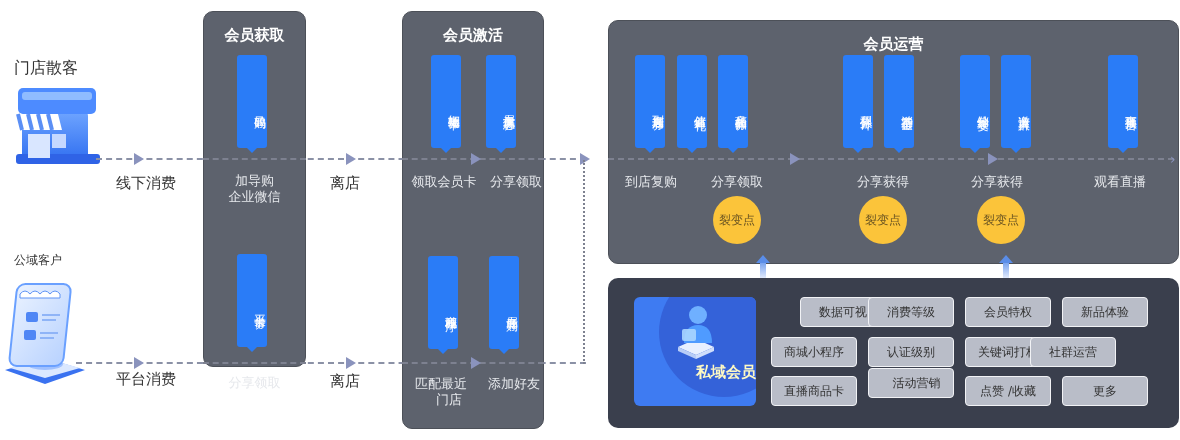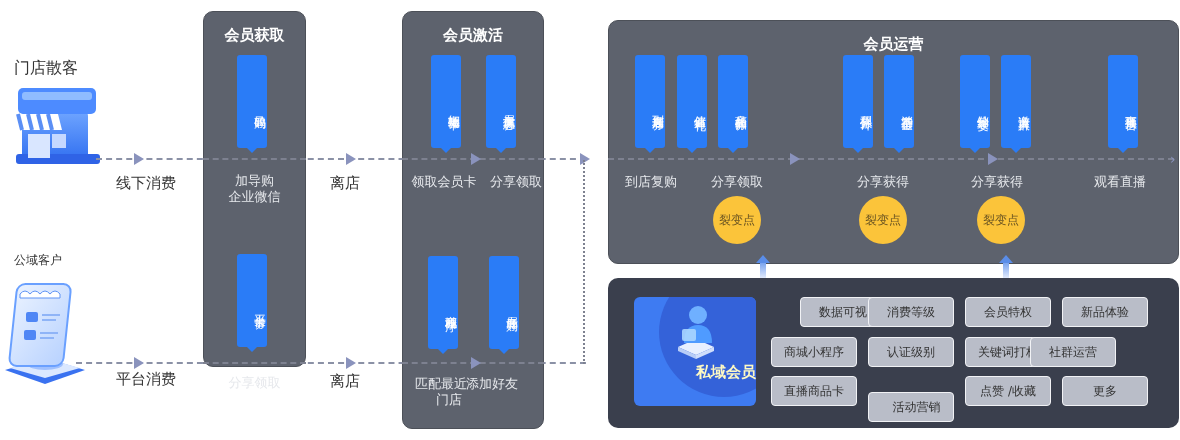--- a/index.html
+++ b/index.html
@@ -120,21 +120,21 @@
 <div class="dash-h" style="left:402px; top:158px; width:142px;"></div>
 <div class="arrow" style="left:471px; top:153px;"></div>
 <div class="lbl-w" style="left:408px; top:173px; width:72px;">领取会员卡</div>
 <div class="lbl-w" style="left:484px; top:173px; width:64px;">分享领取</div>
 <div class="tag" style="left:428px; top:256px; height:93px;">商城小程序</div>
 <div class="tag" style="left:489px; top:256px; height:93px;">专属导购</div>
 <div class="dash-h" style="left:402px; top:362px; width:142px;"></div>
 <div class="arrow" style="left:471px; top:357px;"></div>
 <div class="lbl-w" style="left:408px; top:375px; width:66px;">匹配最近</div>
 <div class="lbl-w" style="left:416px; top:391px; width:66px;">门店</div>
-<div class="lbl-w" style="left:460px; top:375px; width:64px;">添加好友</div>
+<div class="lbl-w" style="left:482px; top:375px; width:64px;">添加好友</div>
 
 <div class="panel" style="left:608px; top:20px; width:571px; height:244px;">
   <div class="panel-title" style="top:14px;">会员运营</div>
 </div>
 <div class="tag" style="left:635px; top:55px; height:93px;">到店专属券</div>
 <div class="tag" style="left:677px; top:55px; height:93px;">储值有礼</div>
 <div class="tag" style="left:718px; top:55px; height:93px;">商品折扣券</div>
 <div class="tag" style="left:843px; top:55px; height:93px;">积分累计</div>
 <div class="tag" style="left:884px; top:55px; height:93px;">消费基金</div>
 <div class="tag" style="left:960px; top:55px; height:93px;">分销裂变</div>
@@ -185,15 +185,15 @@
 <div class="feature" style="left:868px; top:297px;">消费等级</div>
 <div class="feature" style="left:965px; top:297px;">会员特权</div>
 <div class="feature" style="left:1062px; top:297px;">新品体验</div>
 
 <div class="feature" style="left:771px; top:337px;">商城小程序</div>
 <div class="feature" style="left:868px; top:337px;">认证级别</div>
 <div class="feature" style="left:965px; top:337px;">关键词打标</div>
 <div class="feature" style="left:1030px; top:337px;">社群运营</div>
 
 <div class="feature" style="left:771px; top:376px;">直播商品卡</div>
-<div class="feature" style="left:868px; top:392px;padding-left:11px;">活动营销</div>
+<div class="feature" style="left:868px; top:368px;padding-left:11px;">活动营销</div>
 <div class="feature" style="left:965px; top:376px;">点赞 /收藏</div>
 <div class="feature" style="left:1062px; top:376px;">更多</div>
 
 </body></html>

